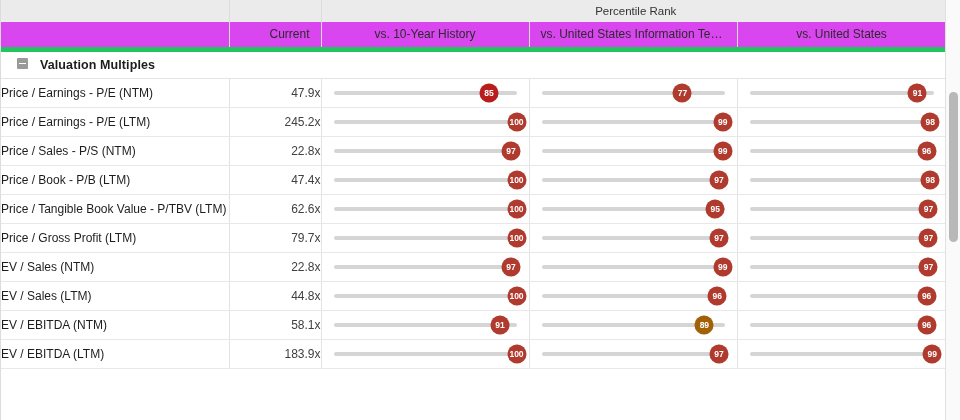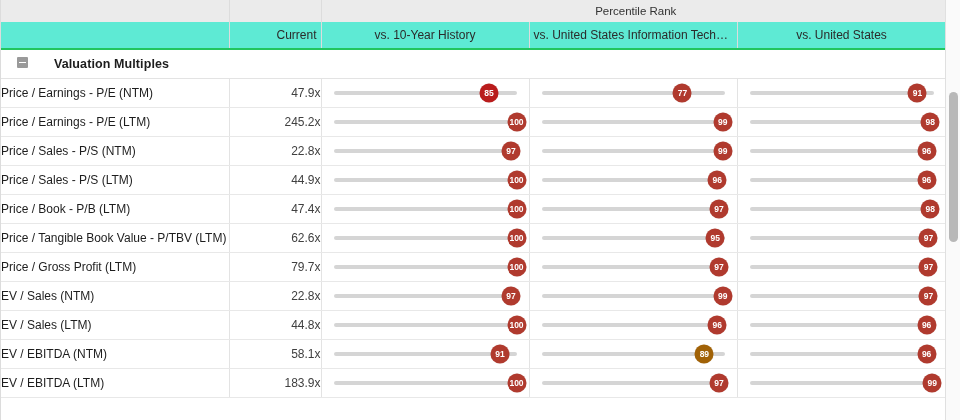--- a/index.html
+++ b/index.html
@@ -34,47 +34,47 @@
     font-size: 11.5px;
     font-weight: 400;
     color: #333333;
     border-bottom: none;
     padding: 0;
   }
   thead tr.group-head th.blank {
     border-right: 1px solid #dcdcdc;
   }
   thead tr.col-head th {
-    background: #5eead4;
+    background: #d946ef;
     height: 27px;
     font-size: 12px;
     font-weight: 400;
     color: #2b2b2b;
-    border-bottom: 2px solid #22c55e;
+    border-bottom: 5px solid #22c55e;
     border-right: 1px solid #dcdcdc;
-    padding: 0 4px;
+    padding: 0 11px;
     vertical-align: middle;
     white-space: nowrap;
     overflow: hidden;
     text-overflow: ellipsis;
   }
   th.c-metric { width: 228px; text-align: left; }
   th.c-current { width: 92px; text-align: right; }
   th.c-pct { width: 208px; text-align: center; }
   th.c-pct-last { width: 209px; text-align: center; border-right: none; }
   .pr-label { display: block; text-align: center; padding-left: 4px; }
 
   
   tr.group-row td {
     background: #ffffff;
     height: 29px;
     border-bottom: 1px solid #e3e3e3;
     padding: 0 0 0 16px;
   }
-  .group-inner { display: flex; gap: 26px; }
+  .group-inner { display: flex; gap: 12px; }
   .collapse-box {
     width: 11px; height: 11px;
     background: #9a9a9a;
     border-radius: 1px;
     position: relative;
     flex: 0 0 auto;
     cursor: pointer;
   }
   .collapse-box::after {
     content: "";
@@ -266,42 +266,20 @@
               </div>
             </td>
             <td class="pct last">
               <div class="bar-cell">
                 <div class="track"></div>
                 <div class="badge" style="left: 96%; background: rgb(176, 58, 46);">96</div>
               </div>
             </td>
           </tr>
           <tr class="data-row">
-            <td class="metric">Price / Sales - P/S (LTM)</td>
-            <td class="current">44.9x</td>
-            <td class="pct">
-              <div class="bar-cell">
-                <div class="track"></div>
-                <div class="badge" style="left: 100%; background: rgb(176, 58, 46);">100</div>
-              </div>
-            </td>
-            <td class="pct">
-              <div class="bar-cell">
-                <div class="track"></div>
-                <div class="badge" style="left: 96%; background: rgb(176, 58, 46);">96</div>
-              </div>
-            </td>
-            <td class="pct last">
-              <div class="bar-cell">
-                <div class="track"></div>
-                <div class="badge" style="left: 96%; background: rgb(176, 58, 46);">96</div>
-              </div>
-            </td>
-          </tr>
-          <tr class="data-row">
             <td class="metric">Price / Book - P/B (LTM)</td>
             <td class="current">47.4x</td>
             <td class="pct">
               <div class="bar-cell">
                 <div class="track"></div>
                 <div class="badge" style="left: 100%; background: rgb(176, 58, 46);">100</div>
               </div>
             </td>
             <td class="pct">
               <div class="bar-cell">

